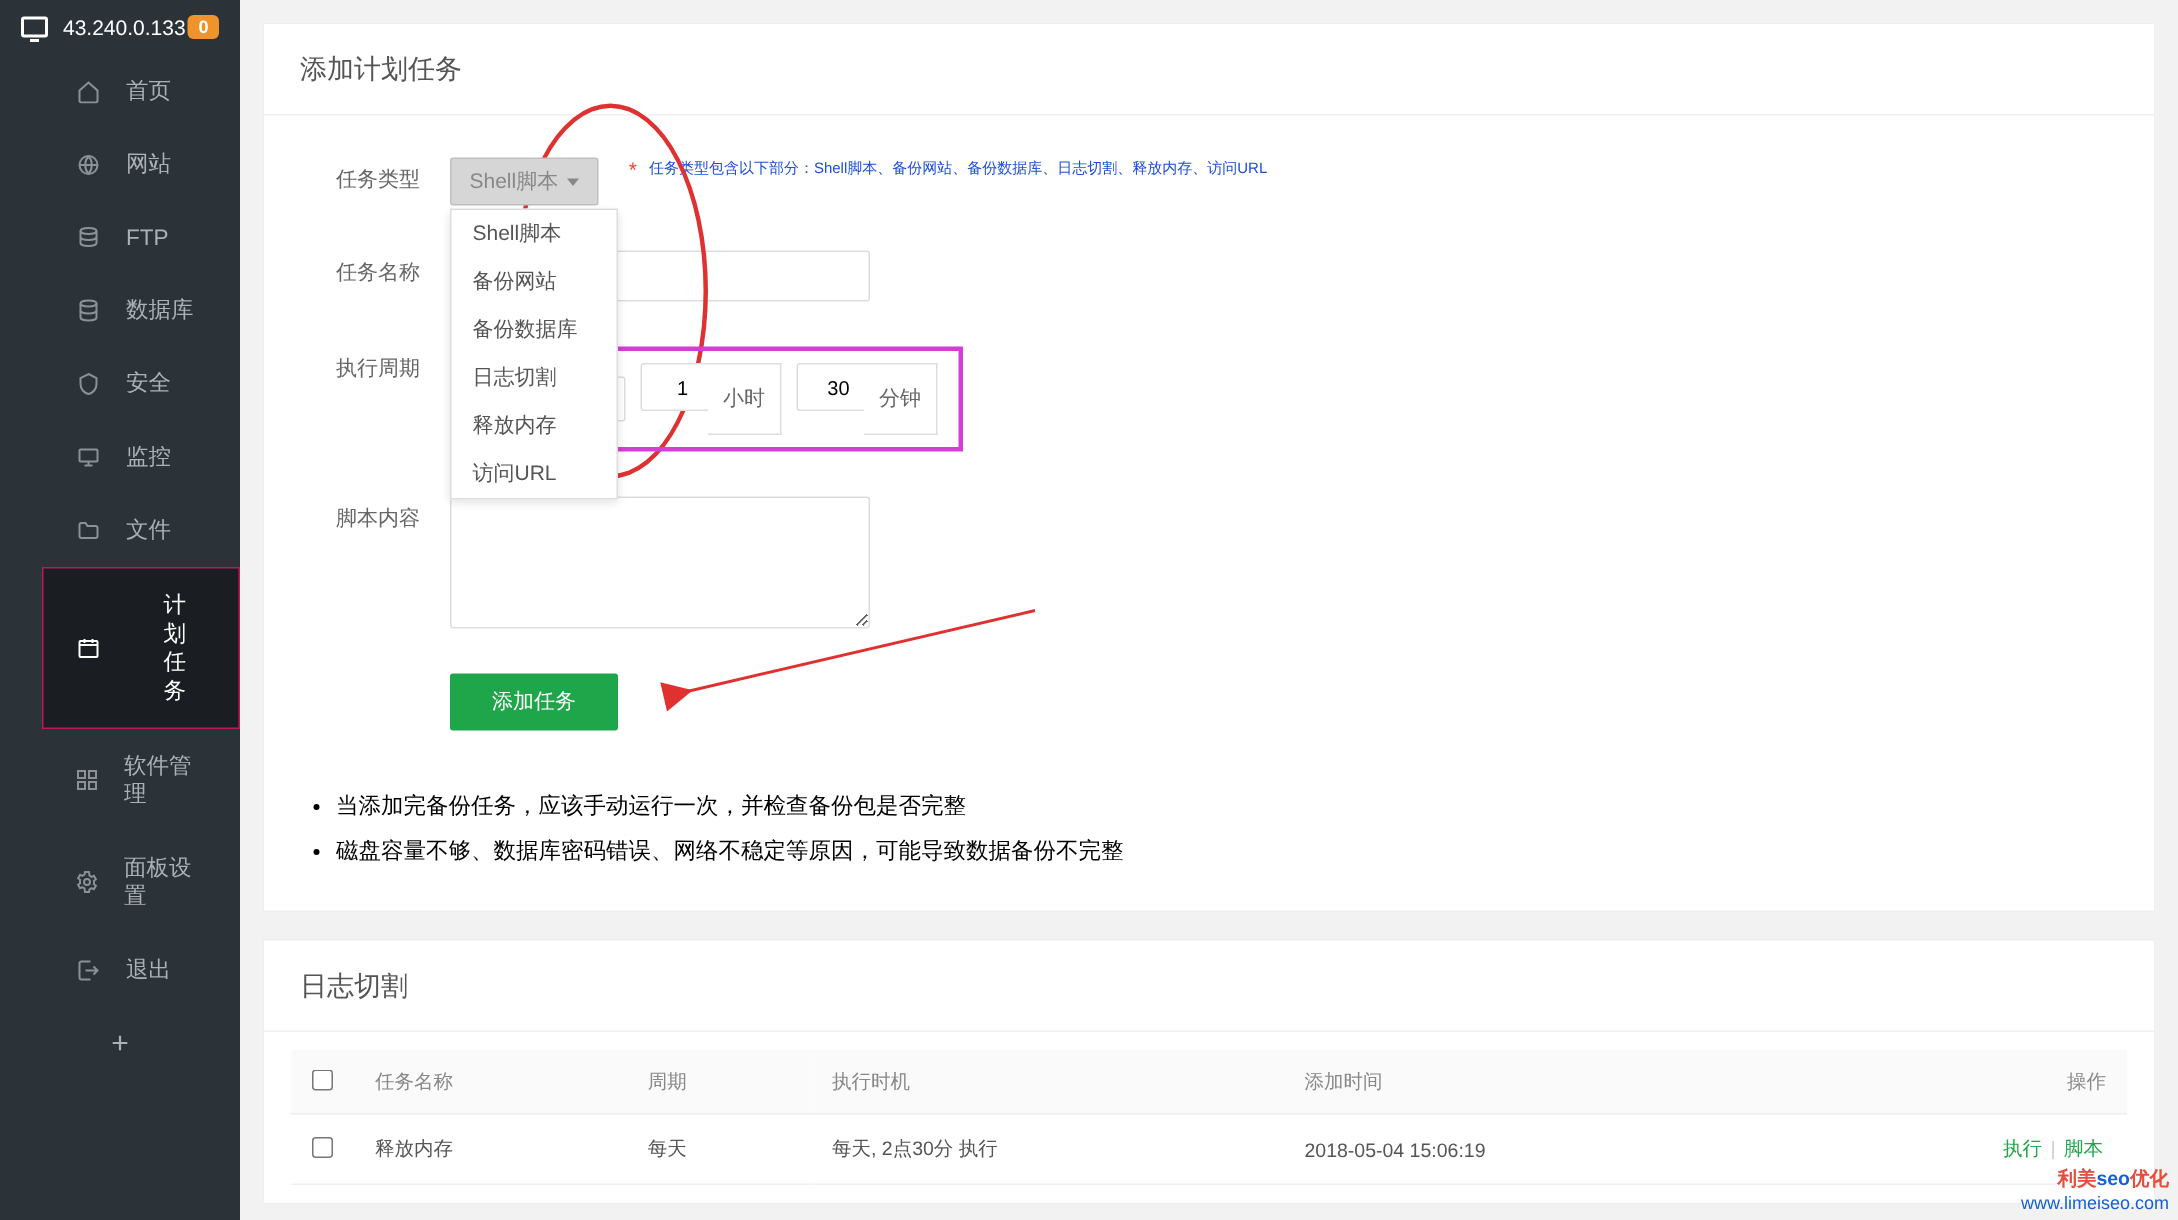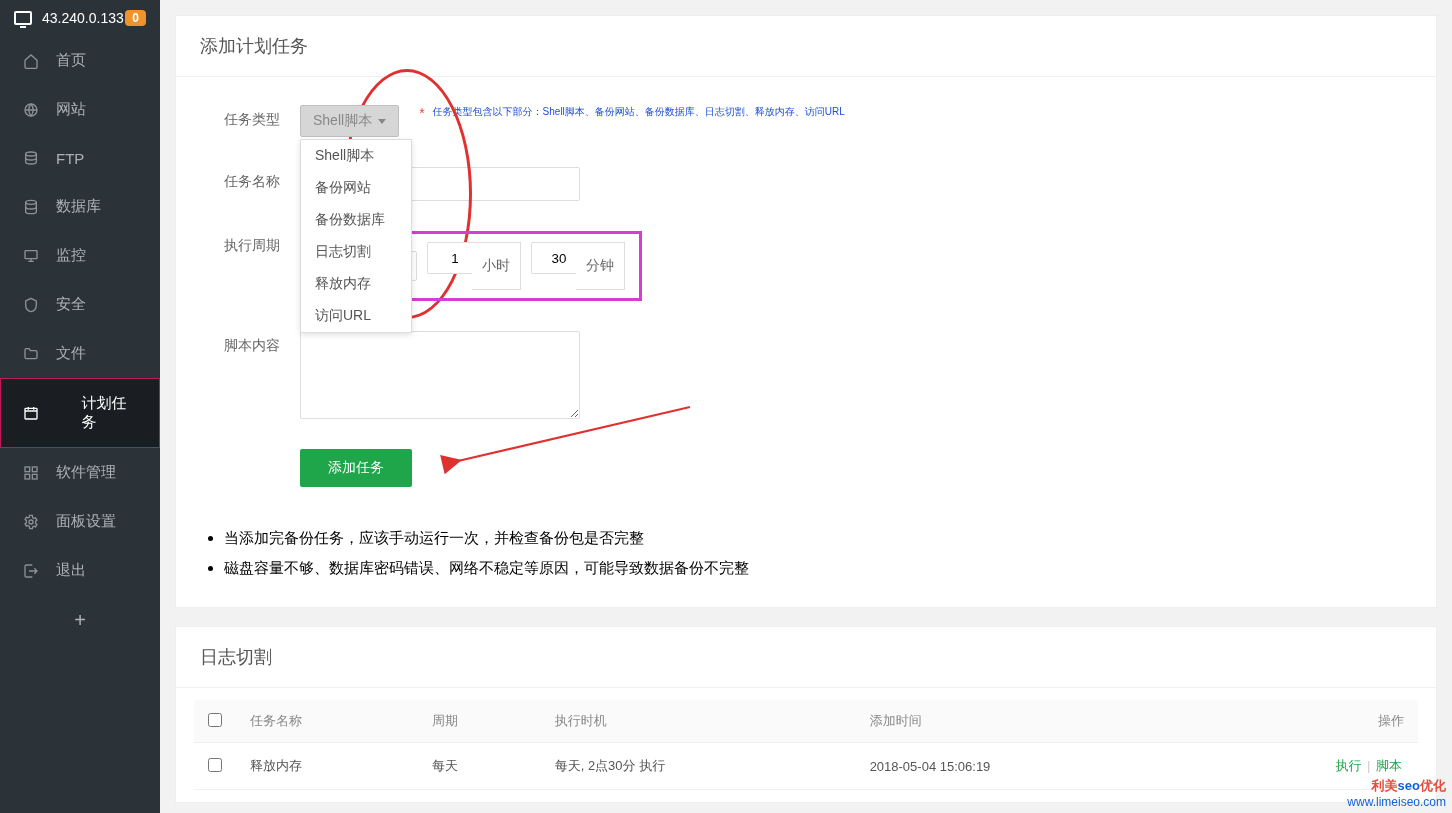--- a/index.html
+++ b/index.html
@@ -6,21 +6,21 @@
 body { background:#fff; font-size:14px; color:#333; }
 .app { display:flex; min-height:100vh; }
 
 
 .sidebar { width:160px; background:#2c3338; color:#abb1b7; flex-shrink:0; }
 .sb-top { display:flex; align-items:center; padding:10px 14px; background:#2c3338; }
 .sb-top .monitor-icon { width:18px; height:14px; border:2px solid #fff; border-radius:2px; position:relative; margin-right:10px; }
 .sb-top .monitor-icon::after { content:''; position:absolute; bottom:-5px; left:4px; width:6px; height:2px; background:#fff; }
 .sb-top .ip { color:#fff; font-size:14px; flex:1; }
 .badge { background:#f0932b; color:#fff; border-radius:4px; padding:1px 7px; font-size:12px; font-weight:bold; }
-.nav { list-style:none; }
+.nav { list-style:none;margin-left:28px; }
 .nav li { display:flex; align-items:center; padding:15px 22px; cursor:pointer; color:#abb1b7; font-size:15px; }
 .nav li.active { background:#1a1e22; color:#fff; }
 .nav li.highlight { border:1px solid #be185d;gap:26px; }
 .nav .ic { width:18px; height:18px; margin-right:16px; display:flex; align-items:center; justify-content:center; opacity:.75; }
 .nav li:hover .ic, .nav li.active .ic { opacity:1; }
 .add-row { text-align:center; padding:14px 0; color:#abb1b7; font-size:20px; cursor:pointer; }
 
 
 .main { flex:1; background:#f2f2f2; padding:15px; overflow:auto; }
 .panel { background:#fff; margin:0 0 18px 0; border:1px solid #eee; }
@@ -114,33 +114,33 @@
               <ellipse cx="12" cy="5" rx="8" ry="3"></ellipse>
               <path d="M4 5v14c0 1.7 3.6 3 8 3s8-1.3 8-3V5"></path>
               <path d="M4 12c0 1.7 3.6 3 8 3s8-1.3 8-3"></path>
             </svg>
           </span>
           <span>数据库</span>
         </li>
         <li>
           <span class="ic">
             <svg class="icon-svg" viewBox="0 0 24 24" fill="none" stroke="currentColor" stroke-width="2">
+              <path d="M12 2l8 4v6c0 5-3.4 9-8 10-4.6-1-8-5-8-10V6z"></path>
+            </svg>
+          </span>
+          <span>安全</span>
+        </li>
+        <li>
+          <span class="ic">
+            <svg class="icon-svg" viewBox="0 0 24 24" fill="none" stroke="currentColor" stroke-width="2">
               <rect x="3" y="4" width="18" height="12" rx="1"></rect>
               <path d="M8 20h8M12 16v4"></path>
             </svg>
           </span>
           <span>监控</span>
-        </li>
-        <li>
-          <span class="ic">
-            <svg class="icon-svg" viewBox="0 0 24 24" fill="none" stroke="currentColor" stroke-width="2">
-              <path d="M12 2l8 4v6c0 5-3.4 9-8 10-4.6-1-8-5-8-10V6z"></path>
-            </svg>
-          </span>
-          <span>安全</span>
         </li>
         <li>
           <span class="ic">
             <svg class="icon-svg" viewBox="0 0 24 24" fill="none" stroke="currentColor" stroke-width="2">
               <path d="M3 6a2 2 0 0 1 2-2h4l2 3h8a2 2 0 0 1 2 2v8a2 2 0 0 1-2 2H5a2 2 0 0 1-2-2z"></path>
             </svg>
           </span>
           <span>文件</span>
         </li>
         <li class="active highlight">

